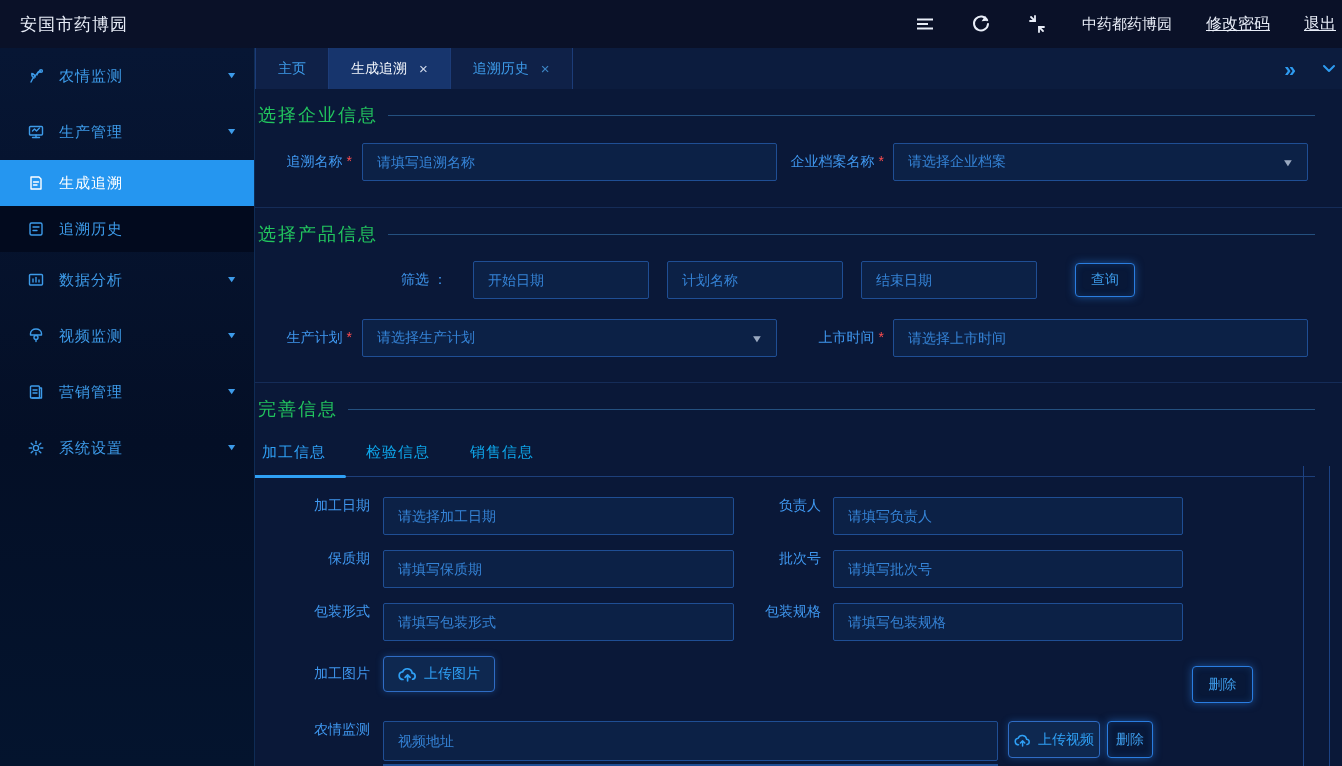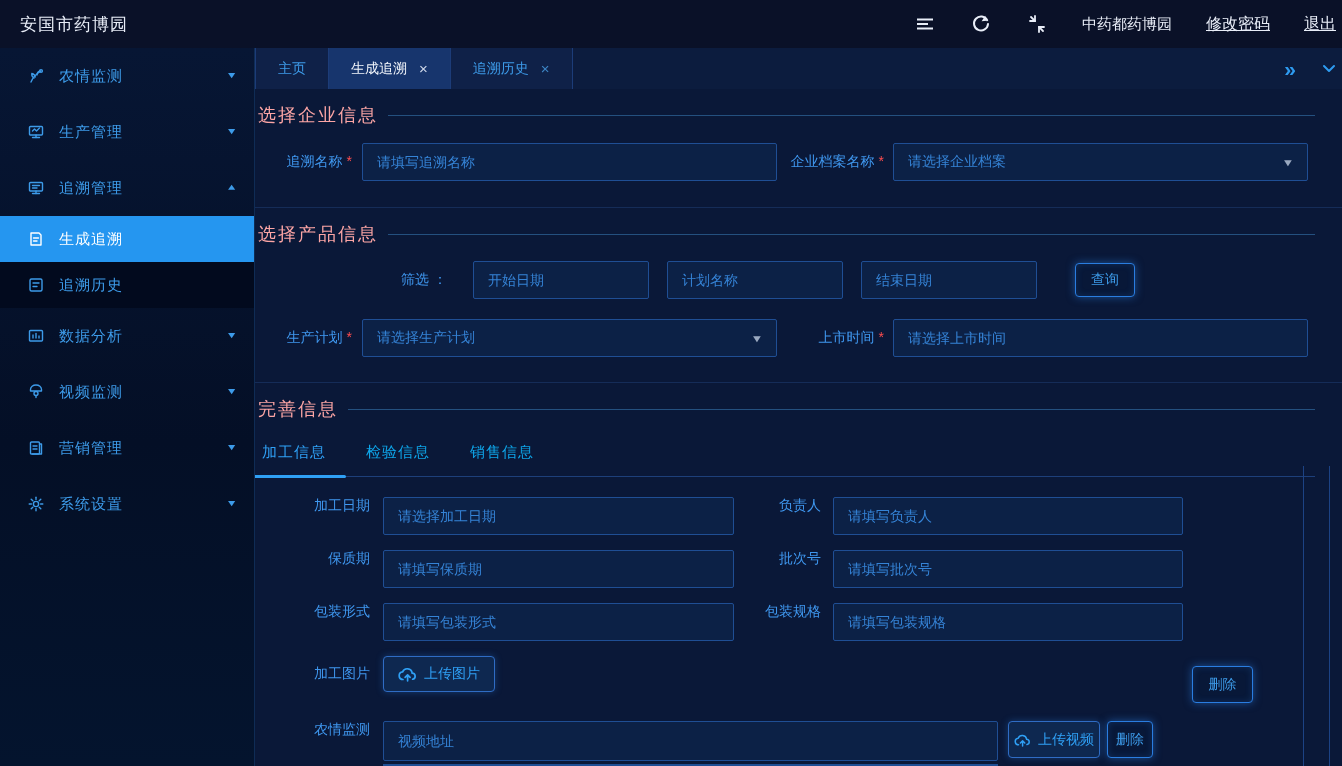--- a/index.html
+++ b/index.html
@@ -41,21 +41,21 @@
   .tab-caret { width:22px; height:22px; display:flex; align-items:center; justify-content:center; cursor:pointer; }
 
   
   .content { position:absolute; left:215px; top:89px; width:1127px; height:677px; background:#0a1838; }
   section { padding:0 27px 0 28px; }
   .sec-1 { border-bottom:1px solid #152c58; padding-bottom:26px; }
   .sec-2 { border-bottom:1px solid #152c58; padding-bottom:25px; }
 
   .legend { display:flex; align-items:center; margin-left:-15px; padding-top:14px; }
   .legend .dash { width:20px; height:1px; background:#24507f; flex:none; }
-  .legend h2 { color:#fca5a5; font-size:18px; font-weight:normal; letter-spacing:2px; margin:0 10px; white-space:nowrap; }
+  .legend h2 { color:#22c55e; font-size:18px; font-weight:normal; letter-spacing:2px; margin:0 10px; white-space:nowrap; }
   .legend .line { flex:1; height:1px; background:#24507f; }
 
   .form-row { display:flex; align-items:center; }
   .f-label { color:#3f97ef; font-size:14px; text-align:right; white-space:nowrap; flex:none; }
   .req { color:#ff4d4f; margin-left:4px; font-style:normal; }
 
   .inp { background:#0c2146; border:1px solid #1f4e94; border-radius:2px; height:38px; color:#58a6e8; font-size:14px; padding:0 14px; outline:none; }
   .inp::placeholder { color:#3583d6; opacity:1; }
   .select { background:#0c2146; border:1px solid #1f4e94; border-radius:2px; height:38px; display:flex; align-items:center; padding:0 14px; cursor:pointer;justify-content:center; }
   .select .ph { color:#3583d6; font-size:14px; flex:1; }
@@ -163,33 +163,20 @@
       <span class="mi-icon">
         <svg width="18" height="18" viewBox="0 0 18 18">
             <rect x="2.5" y="3.5" width="13" height="8.5" rx="1"></rect>
             <line x1="9" y1="12" x2="9" y2="14.5"></line>
             <line x1="5.5" y1="14.5" x2="12.5" y2="14.5"></line>
             <path d="M5.5 8 l2-2 2 2 3-3"></path>
           </svg>
       </span>
       <span class="mi-label">生产管理</span>
       <span class="mi-arrow">▼</span>
-    </div>
-    <div class="menu-item">
-      <span class="mi-icon">
-        <svg width="18" height="18" viewBox="0 0 18 18">
-            <rect x="2.5" y="3.5" width="13" height="8.5" rx="1"></rect>
-            <line x1="5.5" y1="6.5" x2="12.5" y2="6.5"></line>
-            <line x1="5.5" y1="9" x2="10" y2="9"></line>
-            <line x1="9" y1="12" x2="9" y2="14.5"></line>
-            <line x1="5.5" y1="14.5" x2="12.5" y2="14.5"></line>
-          </svg>
-      </span>
-      <span class="mi-label">追溯管理</span>
-      <span class="mi-arrow">▲</span>
     </div>
     <div class="submenu">
       <div class="menu-item active">
         <span class="mi-icon">
           <svg width="18" height="18" viewBox="0 0 18 18">
               <path d="M4 3 h8 l2 2 v10 h-10 z"></path>
               <line x1="6.5" y1="8" x2="11.5" y2="8"></line>
               <line x1="6.5" y1="11" x2="10" y2="11"></line>
             </svg>
         </span>

